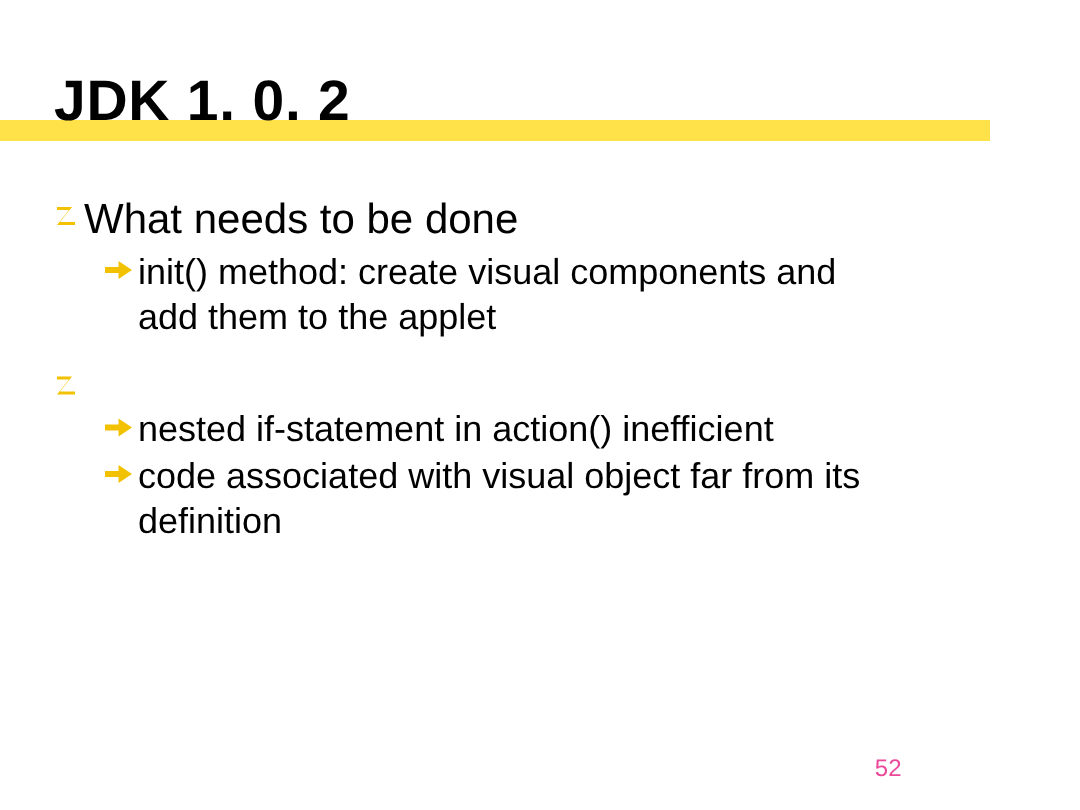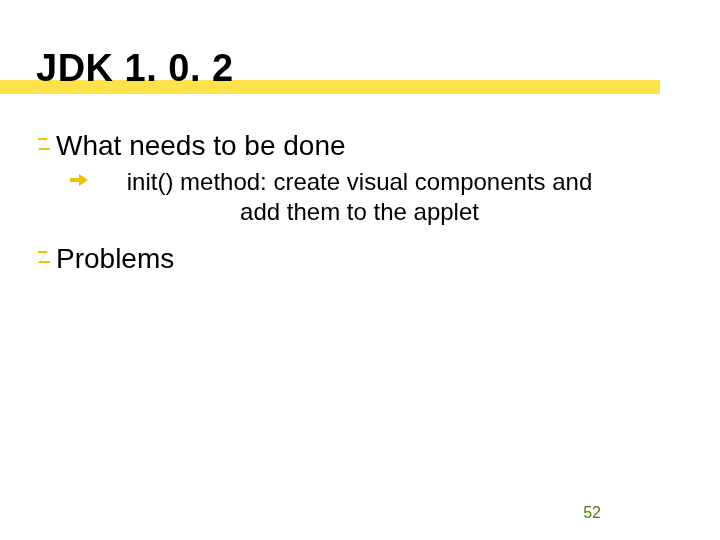--- a/index.html
+++ b/index.html
@@ -41,21 +41,20 @@
     font-weight: 900;
     font-size: 38px;
     line-height: 1.1;
     letter-spacing: 0.5px;
   }
   .body {
     margin-top: 38px;
   }
   .lvl1 {
     margin: 10px 0 4px 0;
-    text-align: center;
   }
   .lvl1-row {
     display: flex;
     align-items: flex-start;
   }
   .bullet-z {
     font-family: "Zapf Dingbats", "Wingdings", serif;
     font-size: 18px;
     color: #f2c200;
     margin-right: 4px;
@@ -66,21 +65,20 @@
     font-size: 28px;
     line-height: 1.25;
   }
   .lvl2-group {
     margin: 4px 0 14px 34px;
   }
   .lvl2 {
     display: flex;
     align-items: flex-start;
     margin: 1px 0;
-    gap: 32px;
   }
   .arrow {
     color: #f2c200;
     flex: 0 0 auto;
     margin-right: 4px;
     margin-top: 6px;
     line-height: 1;
   }
   .arrow svg {
     display: block;
@@ -88,21 +86,21 @@
   .lvl2-text {
     font-size: 24px;
     line-height: 1.25;
     max-width: 580px;
   }
   .pagenum {
     position: absolute;
     right: 30px;
     bottom: 18px;
     font-size: 16px;
-    color: #4d7c0f;
+    color: #ec4899;
   }
 </style>
 </head>
 <body>
 
 <div class="slide">
 
   <div class="title-wrap">
     <div class="underline"></div>
     <div class="title">JDK 1. 0. 2</div>
@@ -131,20 +129,37 @@
       </div>
     </div>
 
     <div class="lvl1">
       <div class="lvl1-row">
         <span class="bullet-z">
           <svg width="16" height="16" viewBox="0 0 16 16">
             <path d="M2 2 L12 2 L4 12 L14 12 L14 14 L2 14 L10 4 L2 4 Z" fill="#f2c200"></path>
             </svg>
         </span>
-        <span class="lvl1-text">Problems</span>
+      </div>
+      <div class="lvl2-group">
+        <div class="lvl2">
+          <span class="arrow">
+            <svg width="18" height="14" viewBox="0 0 18 14">
+                <path d="M0 5 H9 V1 L18 7 L9 13 V9 H0 Z" fill="#f2c200"></path>
+              </svg>
+          </span>
+          <span class="lvl2-text">nested if-statement in action() inefficient</span>
+        </div>
+        <div class="lvl2">
+          <span class="arrow">
+            <svg width="18" height="14" viewBox="0 0 18 14">
+                <path d="M0 5 H9 V1 L18 7 L9 13 V9 H0 Z" fill="#f2c200"></path>
+              </svg>
+          </span>
+          <span class="lvl2-text">code associated with visual object far from its definition</span>
+        </div>
       </div>
     </div>
 
   </div>
 
   <div class="pagenum">52</div>
 </div>
 
 </body></html>

